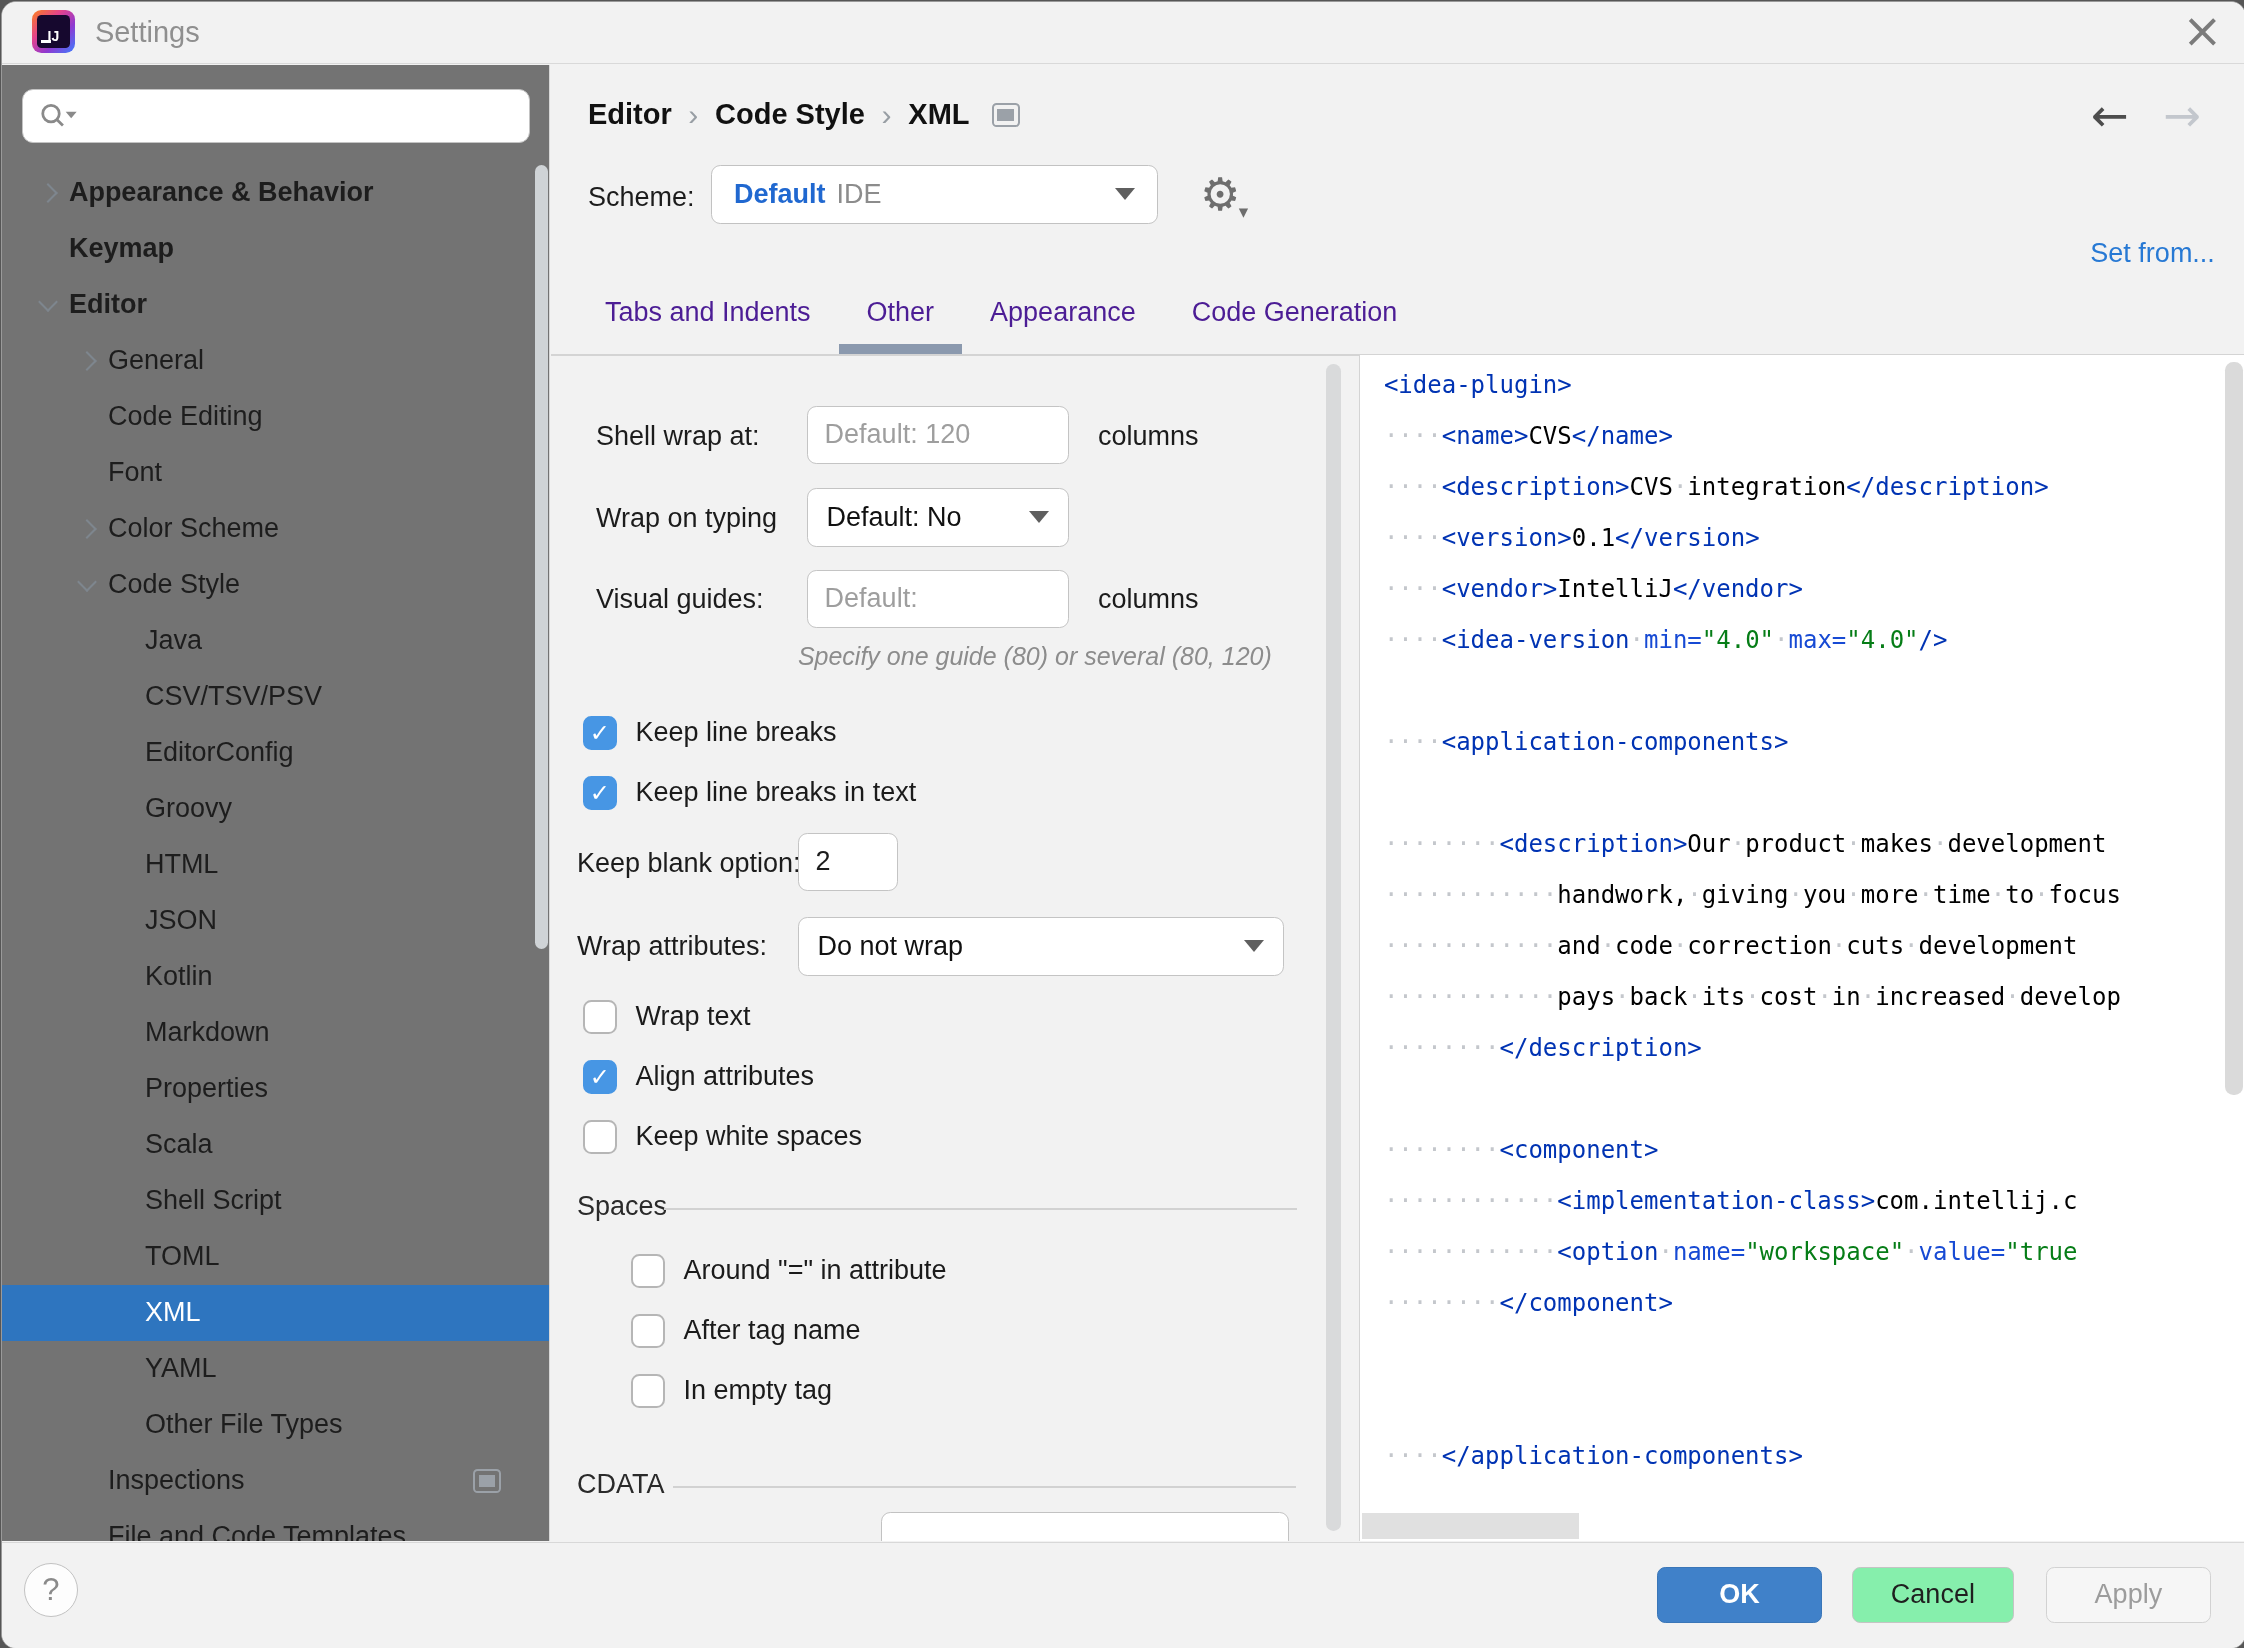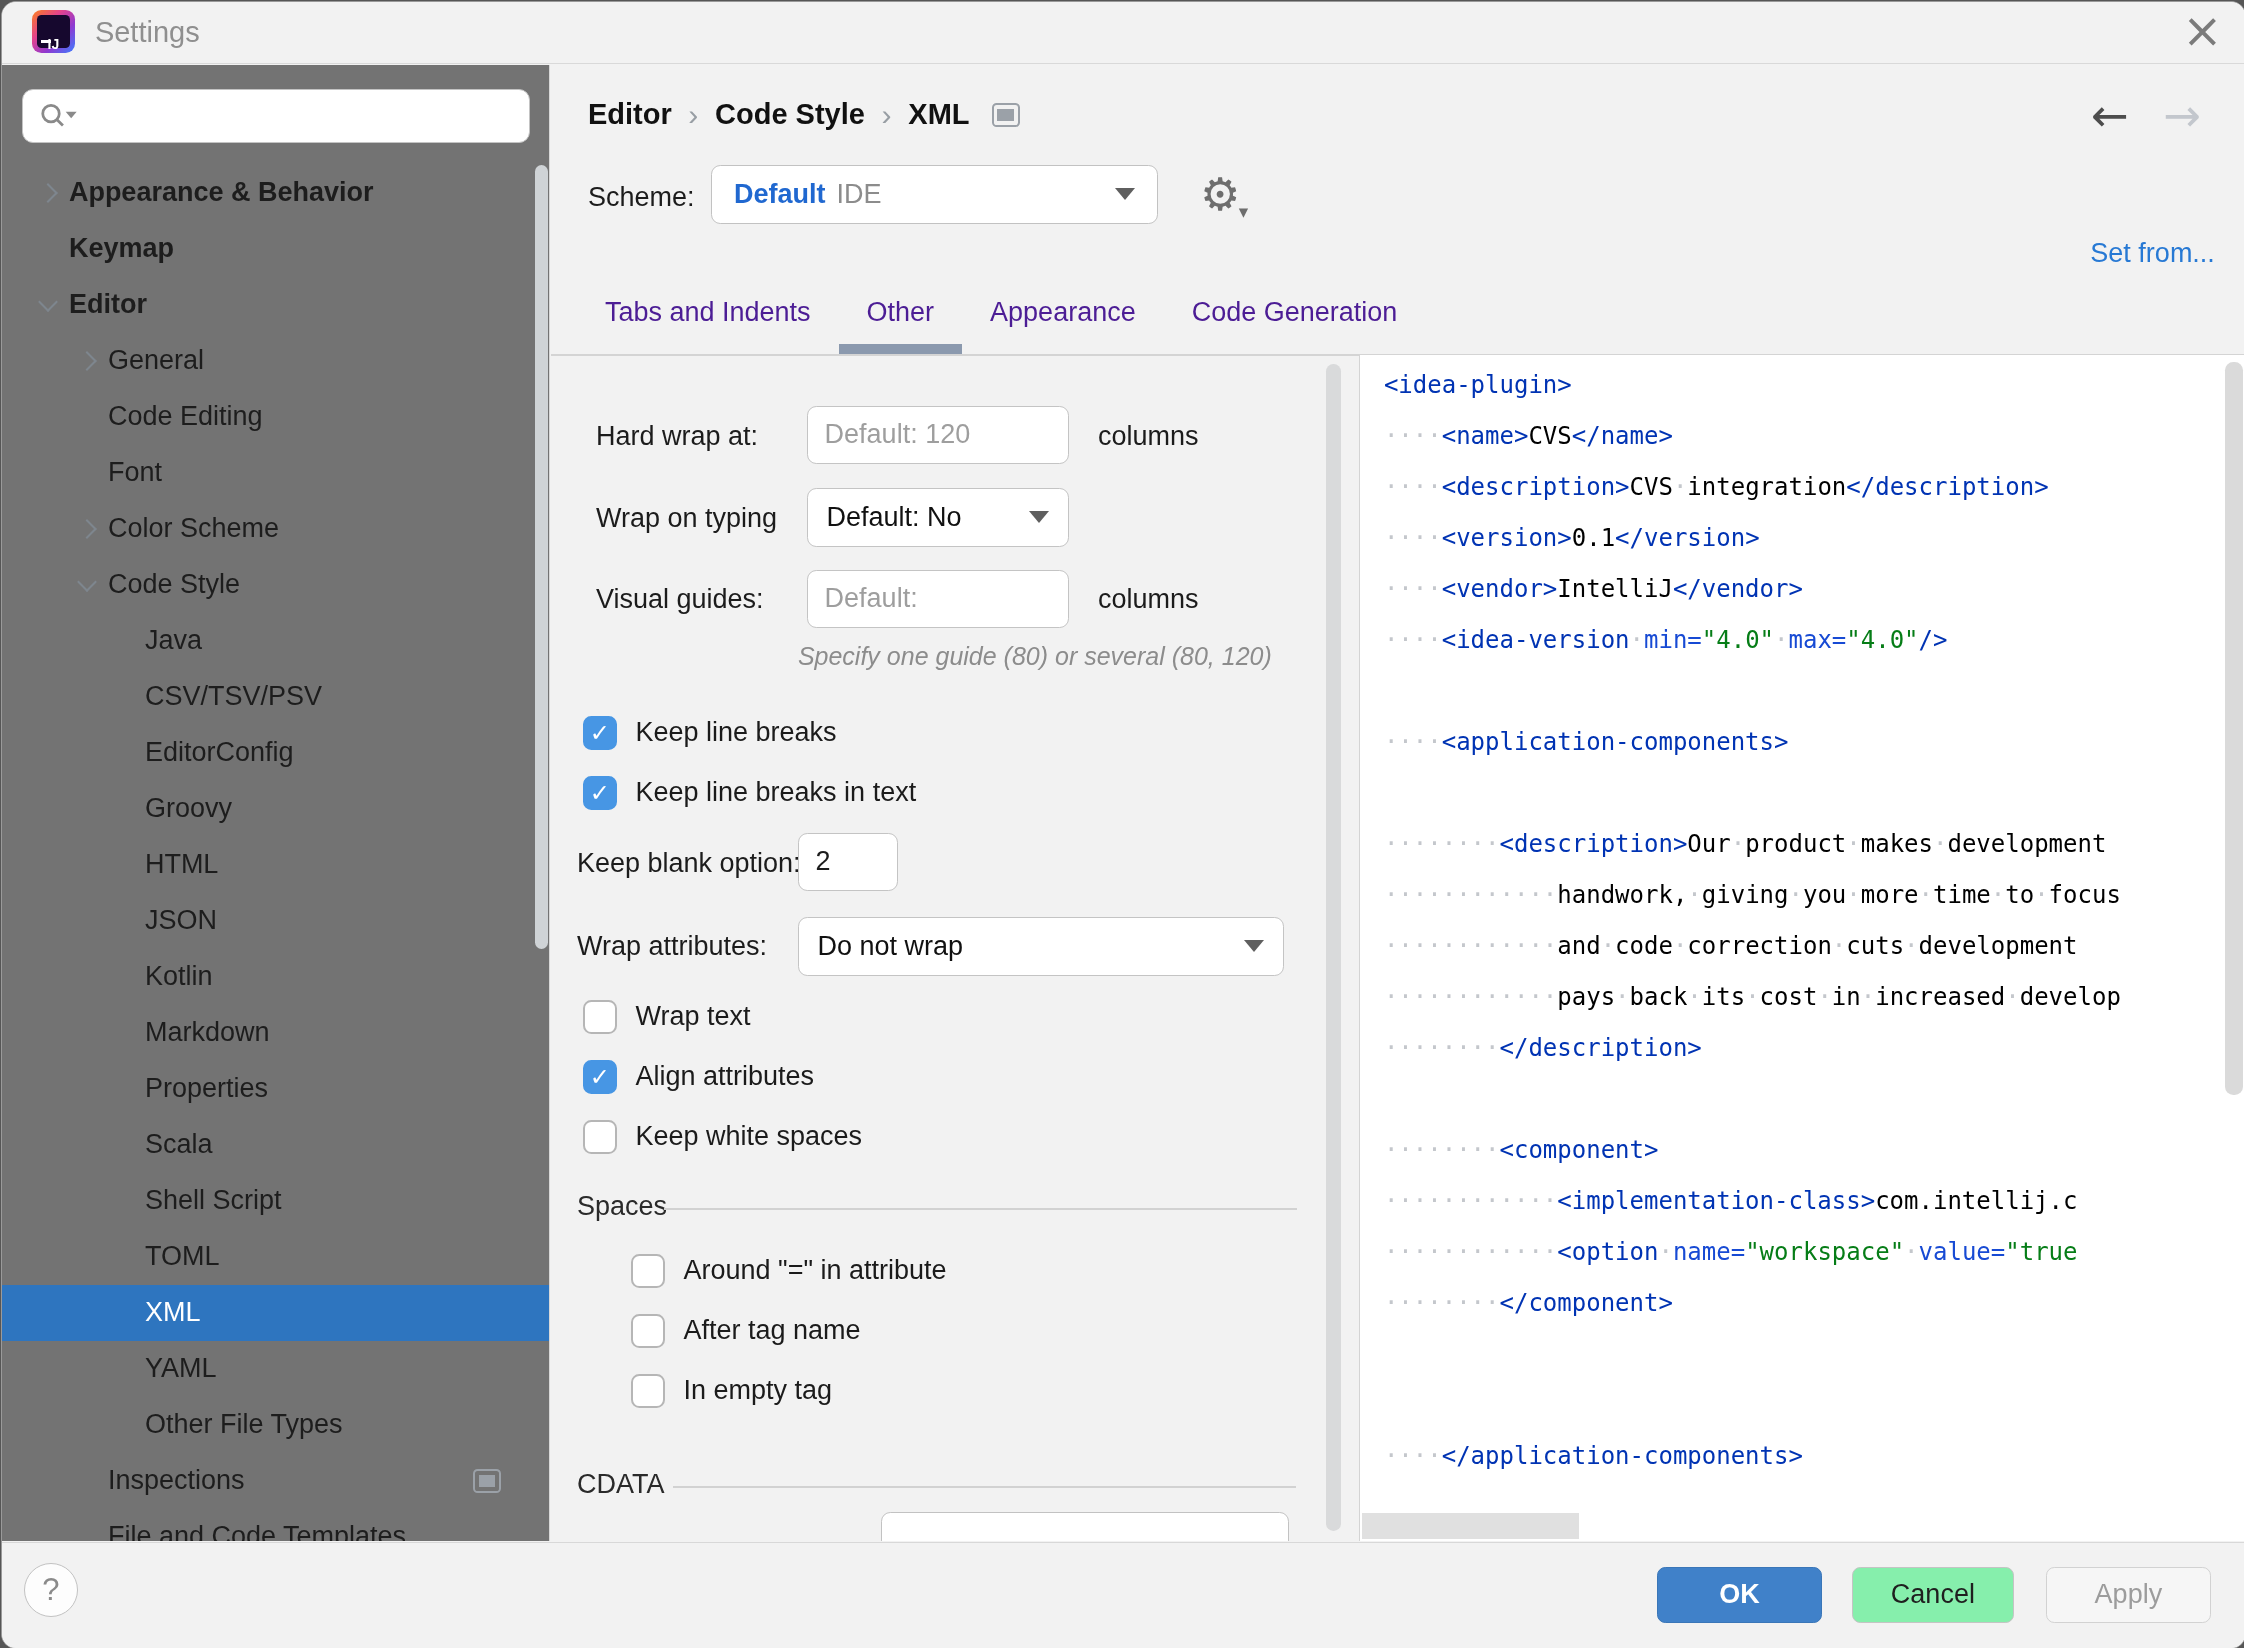--- a/index.html
+++ b/index.html
@@ -1,20 +1,20 @@
 <!DOCTYPE html>
 <html style="--accent: #2e75bf; --cbblue: #4796e4; --link: #2779d4; --okblue: #4081c9; --tabline: #8b99ae; --ctag: #0033b3; --cattr: #174ad4; --cval: #067d17; --cws: #c4c7cc;font-size:15px"><head>
 <meta charset="utf-8">
 <style>
   html,body{margin:0;padding:0;background:#565656;font-family:"Liberation Sans",sans-serif;}
   #window{position:relative;width:2243px;height:1646px;margin:0.9px;background:#f2f2f2;border-radius:15px;overflow:hidden;border:0.9px solid #9a9a9a;}
   
   #titlebar{position:absolute;left:0;top:0;right:0;height:61px;background:#f2f2f2;border-bottom:1.9px solid #d9d9d9;}
   .ij-icon{position:absolute;left:30px;top:8.3px;width:43px;height:43px;border-radius:9.3px;background:linear-gradient(135deg,#fc801d 0%,#e4438d 35%,#9039d0 65%,#3d7eff 100%);display:flex;align-items:center;justify-content:center;}
-  .ij-inner{width:33px;height:33px;background:#16082e;border-radius:4.6px;position:relative;color:#fff;font-weight:bold;font-size:14px;display:flex;align-items:flex-start;justify-content:center;padding-top:21px;box-sizing:border-box;}
+  .ij-inner{width:33px;height:33px;background:#16082e;border-radius:4.6px;position:relative;color:#fff;font-weight:bold;font-size:14px;display:flex;align-items:flex-start;justify-content:center;padding-top:13px;box-sizing:border-box;}
   .ij-inner::after{content:"";position:absolute;left:4.6px;bottom:5.6px;width:9.3px;height:2.8px;background:#fff;}
   #window-title{position:absolute;left:93px;top:14px;font-size:29px;color:#8f8f8f;}
   #close-btn{position:absolute;right:13px;top:-1.9px;width:59px;height:59px;display:flex;align-items:center;justify-content:center;font-size:48px;color:#7b7b7b;font-family:"DejaVu Sans",sans-serif;cursor:default;}
   
   #sidebar{position:absolute;left:0;top:63px;width:547px;bottom:107px;background:#737373;border-right:1.9px solid #d8d8d8;overflow:hidden;}
   #search-box{position:absolute;left:20.4px;top:24px;width:508px;height:54px;background:#fff;border:1.9px solid #c3c3c3;border-radius:11px;box-sizing:border-box;display:flex;align-items:center;padding-left:13px;}
   #search-input{border:none;outline:none;flex:1;font-size:26px;font-family:"Liberation Sans",sans-serif;background:transparent;}
   #sidebar-list{position:absolute;left:0;top:100px;right:0;}
   .side-row{height:56px;display:flex;align-items:center;font-size:27px;color:#1d1d1d;position:relative;cursor:default;}
   .side-row .sp0{width:26px;flex:none;}
@@ -281,21 +281,21 @@
         </div>
         <div class="tab">
           <span>Appearance</span>
         </div>
         <div class="tab">
           <span>Code Generation</span>
         </div>
       </div>
     <div id="tab-divider"></div>
 
-    <div class="flabel" style="left:45px;top:356px;">Hard wrap at:</div>
+    <div class="flabel" style="left:45px;top:356px;">Shell wrap at:</div>
     <input class="txt-input" style="left: 256px; top: 341px; width: 262px;" placeholder="Default: 120">
     <div class="fsuffix" style="left:547px;top:356px;">columns</div>
 
     <div class="flabel" style="left:45px;top:438px;">Wrap on typing</div>
     <div class="dd" style="left:256px;top:423px;width:262px;">
       <span>Default: No</span>
       <span class="dd-caret"></span>
     </div>
 
     <div class="flabel" style="left:45px;top:519px;">Visual guides:</div>

